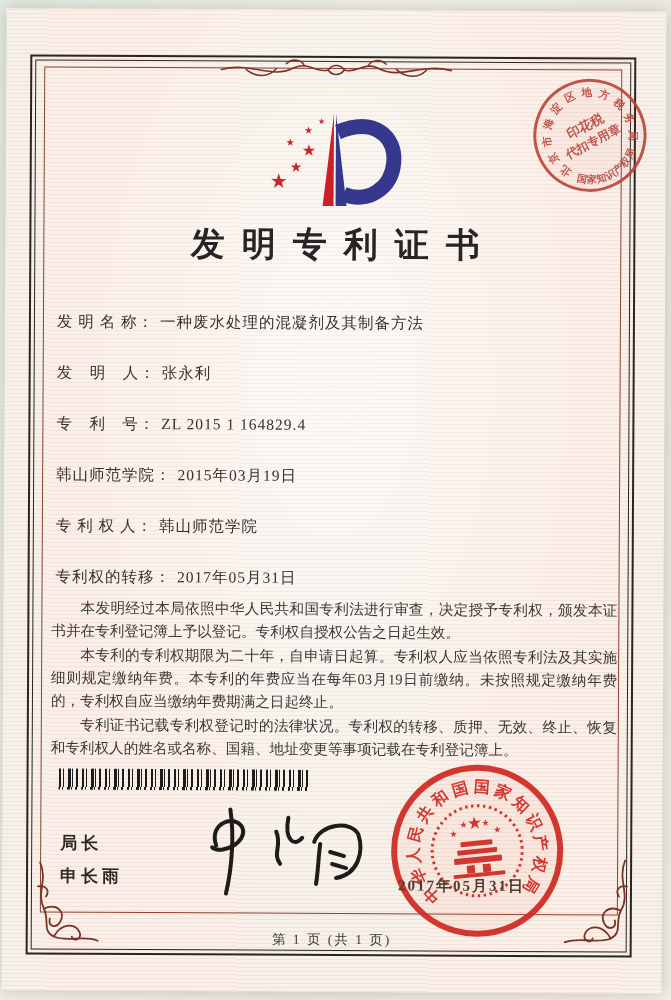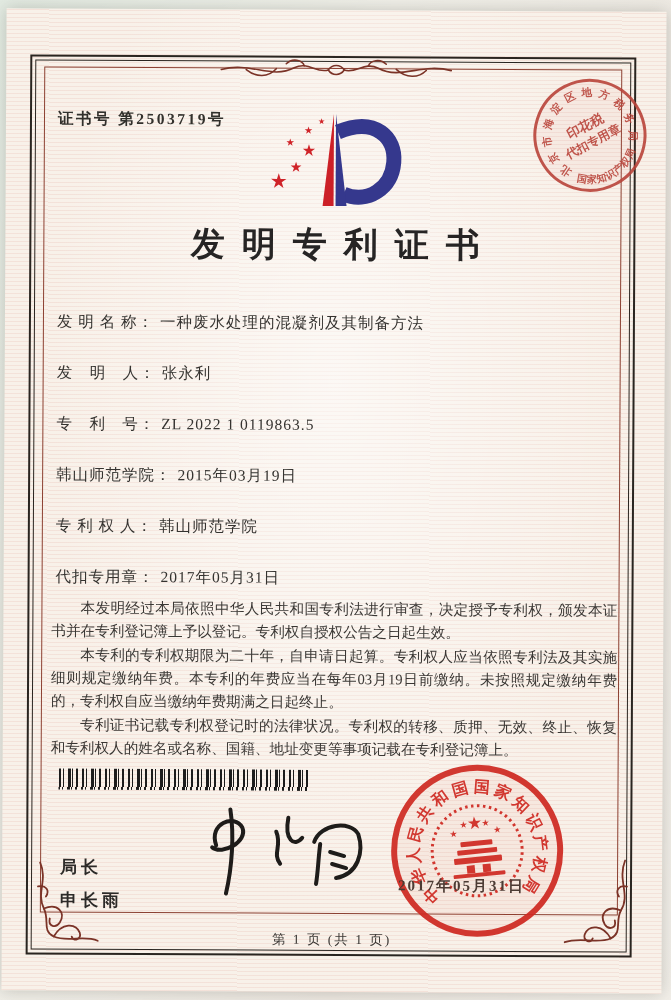--- a/index.html
+++ b/index.html
@@ -37,21 +37,21 @@
   .body-text p{margin:0;text-indent:2em;}
   .barcode{
     position:absolute;left:56px;top:760px;width:252px;height:21px;
     background:repeating-linear-gradient(90deg,
       #1c1c1c 0 2px,transparent 2px 4px,
       #1c1c1c 4px 5px,transparent 5px 9px,
       #1c1c1c 9px 12px,transparent 12px 13px,
       #1c1c1c 13px 14px,transparent 14px 17px,
       #1c1c1c 17px 19px,transparent 19px 23px);
   }
-  .director{position:absolute;left:58px;top:842px;font-size:17px;letter-spacing:4px;color:#2c2a28;line-height:33px;font-weight:600;}
+  .director{position:absolute;left:58px;top:818px;font-size:17px;letter-spacing:4px;color:#2c2a28;line-height:33px;font-weight:600;}
   .signature{position:absolute;left:188px;top:792px;}
   .issue-seal{position:absolute;left:385px;top:750px;width:180px;height:180px;transform:rotate(-6deg);opacity:0.93;}
   .seal-date{position:absolute;left:396px;top:866px;font-size:15px;letter-spacing:2px;color:#4c3b34;font-weight:600;}
   .tax-stamp{position:absolute;left:524px;top:64px;width:120px;height:120px;transform:rotate(-28deg);opacity:0.9;}
   .footer-page{position:absolute;left:0;top:921px;width:660px;text-align:center;font-size:13.5px;letter-spacing:2px;color:#3a3734;}
 </style>
 </head>
 <body>
 
 <div class="photo">
@@ -81,25 +81,20 @@
 
     <svg class="flourish" style="left:545px;top:845px;" width="90" height="92" viewBox="0 0 90 92">
       <g stroke="#7b3327" fill="none" stroke-width="1.8" stroke-linecap="round">
         <path d="M78,4 C70,24 84,38 74,54 C68,66 76,76 64,82 C50,88 34,80 18,86"></path>
         <path d="M74,54 C60,48 52,58 58,68 C62,74 70,72 68,64"></path>
         <path d="M64,82 C56,68 42,68 38,78 C36,84 44,88 46,82"></path>
         <path d="M80,30 C72,28 68,34 72,40"></path>
       </g>
     </svg>
 
-    <div class="cert-no">
-      <span>证书号</span>
-      <span> </span>
-      <span>第2503719号</span>
-    </div>
 
     <div class="logo">
       <svg width="150" height="110" viewBox="0 0 150 110">
         <path d="M70,22 C108,6 128,28 126,52 C124,78 100,94 76,84" fill="none" stroke="#35388d" stroke-width="15"></path>
         <polygon points="66,4 55,96 66,96" fill="#cc2027"></polygon>
         <polygon points="68,4 68,96 79,96" fill="#35388d"></polygon>
         <g fill="#cf2328" font-family="'DejaVu Sans',sans-serif">
           <text x="2" y="78" font-size="20">★</text>
           <text x="22" y="62" font-size="14">★</text>
           <text x="34" y="46" font-size="16">★</text>
@@ -143,30 +138,30 @@
     <div class="title">发明专利证书</div>
 
     <div class="fields">
       <div class="field-row">
         <span class="lbl">发 明 名 称：</span><span class="val">一种废水处理的混凝剂及其制备方法</span>
       </div>
       <div class="field-row">
         <span class="lbl">发　明　人：</span><span class="val">张永利</span>
       </div>
       <div class="field-row">
-        <span class="lbl">专　利　号：</span><span class="val">ZL 2022 1 0119863.5</span>
+        <span class="lbl">专　利　号：</span><span class="val">ZL 2015 1 164829.4</span>
       </div>
       <div class="field-row">
         <span class="lbl">韩山师范学院：</span><span class="val">2015年03月19日</span>
       </div>
       <div class="field-row">
         <span class="lbl">专 利 权 人：</span><span class="val">韩山师范学院</span>
       </div>
       <div class="field-row">
-        <span class="lbl">代扣专用章：</span><span class="val">2017年05月31日</span>
+        <span class="lbl">专利权的转移：</span><span class="val">2017年05月31日</span>
       </div>
     </div>
 
     <div class="body-text">
       <p>本发明经过本局依照中华人民共和国专利法进行审查，决定授予专利权，颁发本证书并在专利登记簿上予以登记。专利权自授权公告之日起生效。</p>
       <p>本专利的专利权期限为二十年，自申请日起算。专利权人应当依照专利法及其实施细则规定缴纳年费。本专利的年费应当在每年03月19日前缴纳。未按照规定缴纳年费的，专利权自应当缴纳年费期满之日起终止。</p>
       <p>专利证书记载专利权登记时的法律状况。专利权的转移、质押、无效、终止、恢复和专利权人的姓名或名称、国籍、地址变更等事项记载在专利登记簿上。</p>
     </div>
 
     <div class="barcode"></div>

